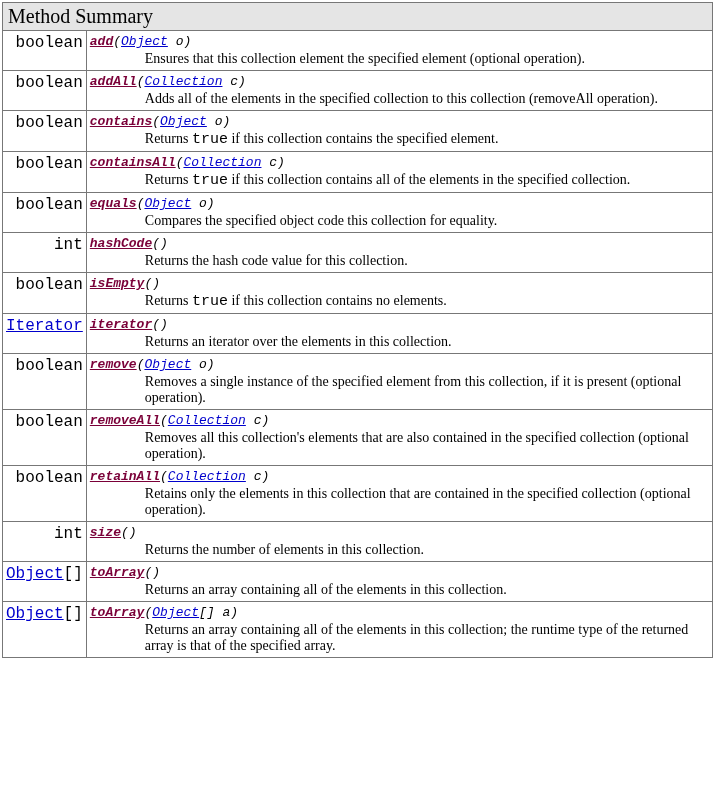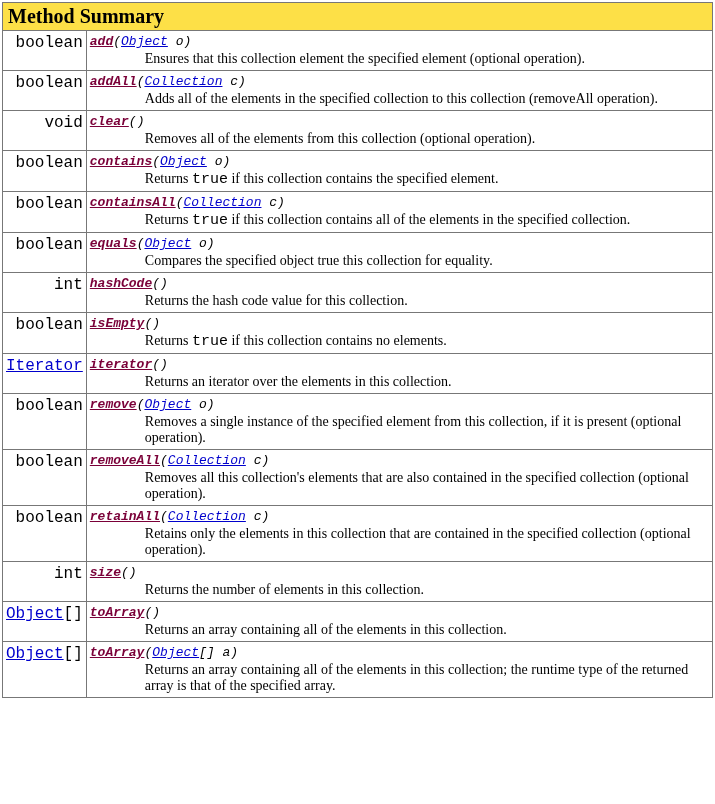--- a/index.html
+++ b/index.html
@@ -9,23 +9,23 @@
     font-size: 14px;
     background: white;
     color: black;
   }
   table.method-summary {
     width: 711px;
     border-collapse: collapse;
     border: 1px solid #777;
   }
   table.method-summary th.header {
-    background: #fde047;
+    background: #e5e5e5;
     font-size: 20px;
-    font-weight: bold;
+    font-weight: normal;
     text-align: left;
     padding: 2px 5px;
     border: 1px solid #777;
   }
   table.method-summary td {
     border: 1px solid #777;
     vertical-align: top;
     padding: 3px 3px;
   }
   td.return-type {
@@ -87,45 +87,38 @@
         </td>
       </tr>
       <tr>
         <td class="return-type"><span>boolean</span></td>
         <td class="method-cell">
           <div class="sig"><a href="#" class="method-name">addAll</a><span class="paren">(</span><a href="#" class="param-type">Collection</a><span class="param-name">&nbsp;c</span><span class="paren">)</span></div>
           <div class="desc"><span>Adds all of the elements in the specified collection to this collection (removeAll operation).</span></div>
         </td>
       </tr>
       <tr>
-        <td class="return-type"><span>void</span></td>
-        <td class="method-cell">
-          <div class="sig"><a href="#" class="method-name">clear</a><span class="paren">(</span><span class="paren">)</span></div>
-          <div class="desc"><span>Removes all of the elements from this collection (optional operation).</span></div>
-        </td>
-      </tr>
-      <tr>
         <td class="return-type"><span>boolean</span></td>
         <td class="method-cell">
           <div class="sig"><a href="#" class="method-name">contains</a><span class="paren">(</span><a href="#" class="param-type">Object</a><span class="param-name">&nbsp;o</span><span class="paren">)</span></div>
           <div class="desc"><span>Returns </span><code>true</code><span> if this collection contains the specified element.</span></div>
         </td>
       </tr>
       <tr>
         <td class="return-type"><span>boolean</span></td>
         <td class="method-cell">
           <div class="sig"><a href="#" class="method-name">containsAll</a><span class="paren">(</span><a href="#" class="param-type">Collection</a><span class="param-name">&nbsp;c</span><span class="paren">)</span></div>
           <div class="desc"><span>Returns </span><code>true</code><span> if this collection contains all of the elements in the specified collection.</span></div>
         </td>
       </tr>
       <tr>
         <td class="return-type"><span>boolean</span></td>
         <td class="method-cell">
           <div class="sig"><a href="#" class="method-name">equals</a><span class="paren">(</span><a href="#" class="param-type">Object</a><span class="param-name">&nbsp;o</span><span class="paren">)</span></div>
-          <div class="desc"><span>Compares the specified object true this collection for equality.</span></div>
+          <div class="desc"><span>Compares the specified object code this collection for equality.</span></div>
         </td>
       </tr>
       <tr>
         <td class="return-type"><span>int</span></td>
         <td class="method-cell">
           <div class="sig"><a href="#" class="method-name">hashCode</a><span class="paren">(</span><span class="paren">)</span></div>
           <div class="desc"><span>Returns the hash code value for this collection.</span></div>
         </td>
       </tr>
       <tr>

